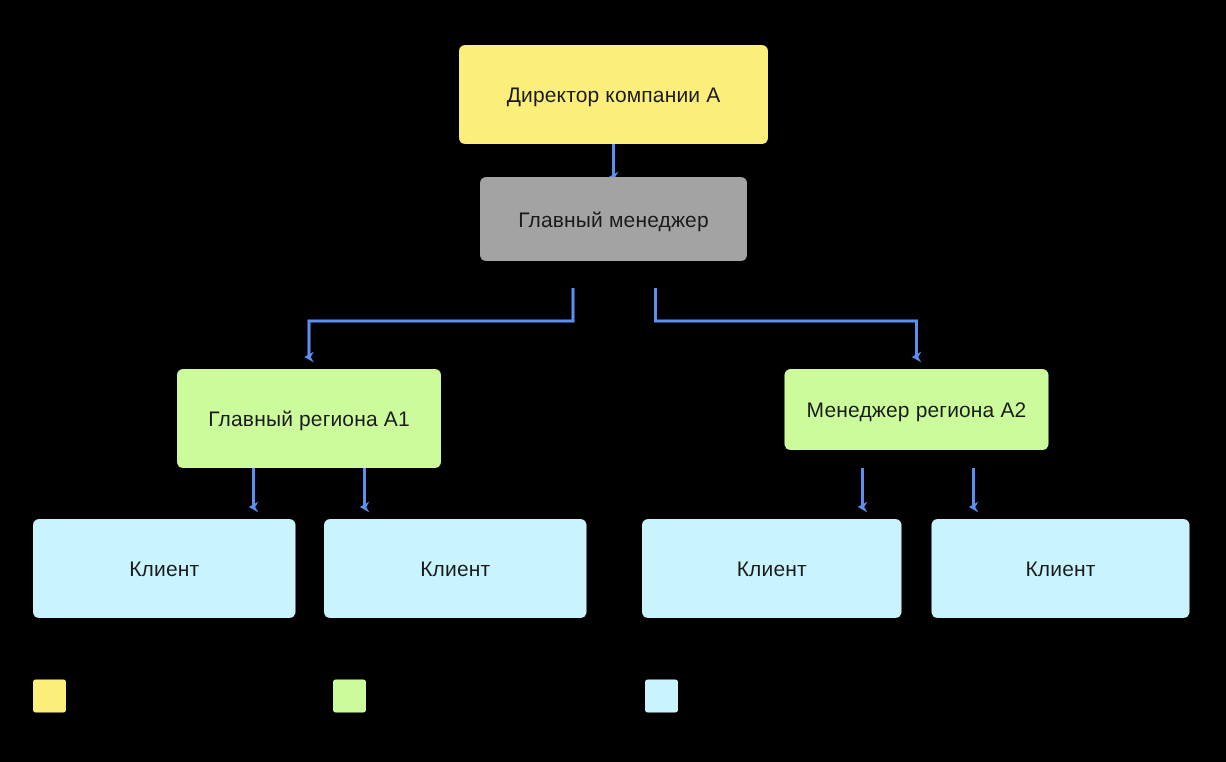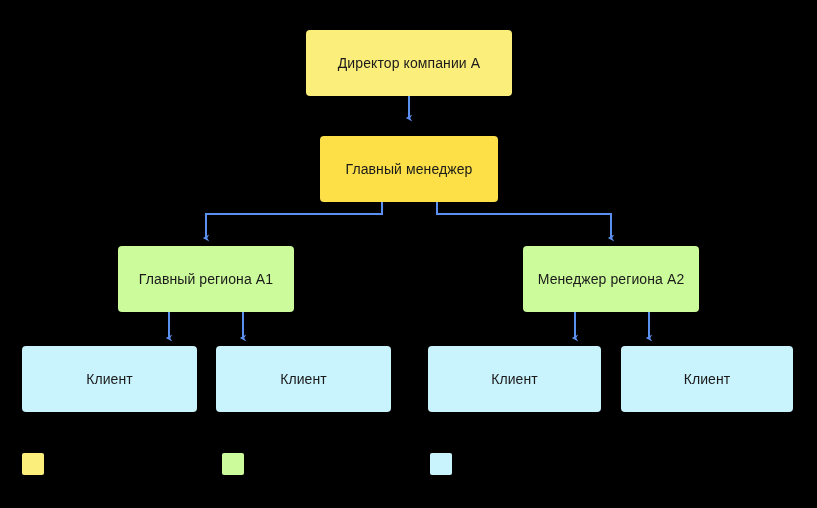--- a/index.html
+++ b/index.html
@@ -72,29 +72,29 @@
     <path d="M243,312 L243,338" fill="none" stroke="#5b8ff0" stroke-width="2" marker-end="url(#arrowhead)"></path>
 
     <path d="M575,312 L575,338" fill="none" stroke="#5b8ff0" stroke-width="2" marker-end="url(#arrowhead)"></path>
     <path d="M649,312 L649,338" fill="none" stroke="#5b8ff0" stroke-width="2" marker-end="url(#arrowhead)"></path>
   </svg>
 
   <div class="node" style="left: 306px; top: 30px; width: 206px; height: 66px; background: rgb(252, 238, 122);">
     <span>Директор компании А</span>
   </div>
 
-  <div class="node" style="left: 320px; top: 136px; width: 178px; height: 66px; background: #fde047;">
+  <div class="node" style="left: 320px; top: 118px; width: 178px; height: 56px; background: #a3a3a3;">
     <span>Главный менеджер</span>
   </div>
 
   <div class="node" style="left: 118px; top: 246px; width: 176px; height: 66px; background: rgb(204, 251, 155);">
     <span>Главный региона А1</span>
   </div>
 
-  <div class="node" style="left: 523px; top: 246px; width: 176px; height: 66px; background: rgb(204, 251, 155);">
+  <div class="node" style="left: 523px; top: 246px; width: 176px; height: 54px; background: rgb(204, 251, 155);">
     <span>Менеджер региона А2</span>
   </div>
 
   <div class="node" style="left: 22px; top: 346px; width: 175px; height: 66px; background: rgb(201, 243, 253);">
     <span>Клиент</span>
   </div>
 
   <div class="node" style="left: 216px; top: 346px; width: 175px; height: 66px; background: rgb(201, 243, 253);">
     <span>Клиент</span>
   </div>

